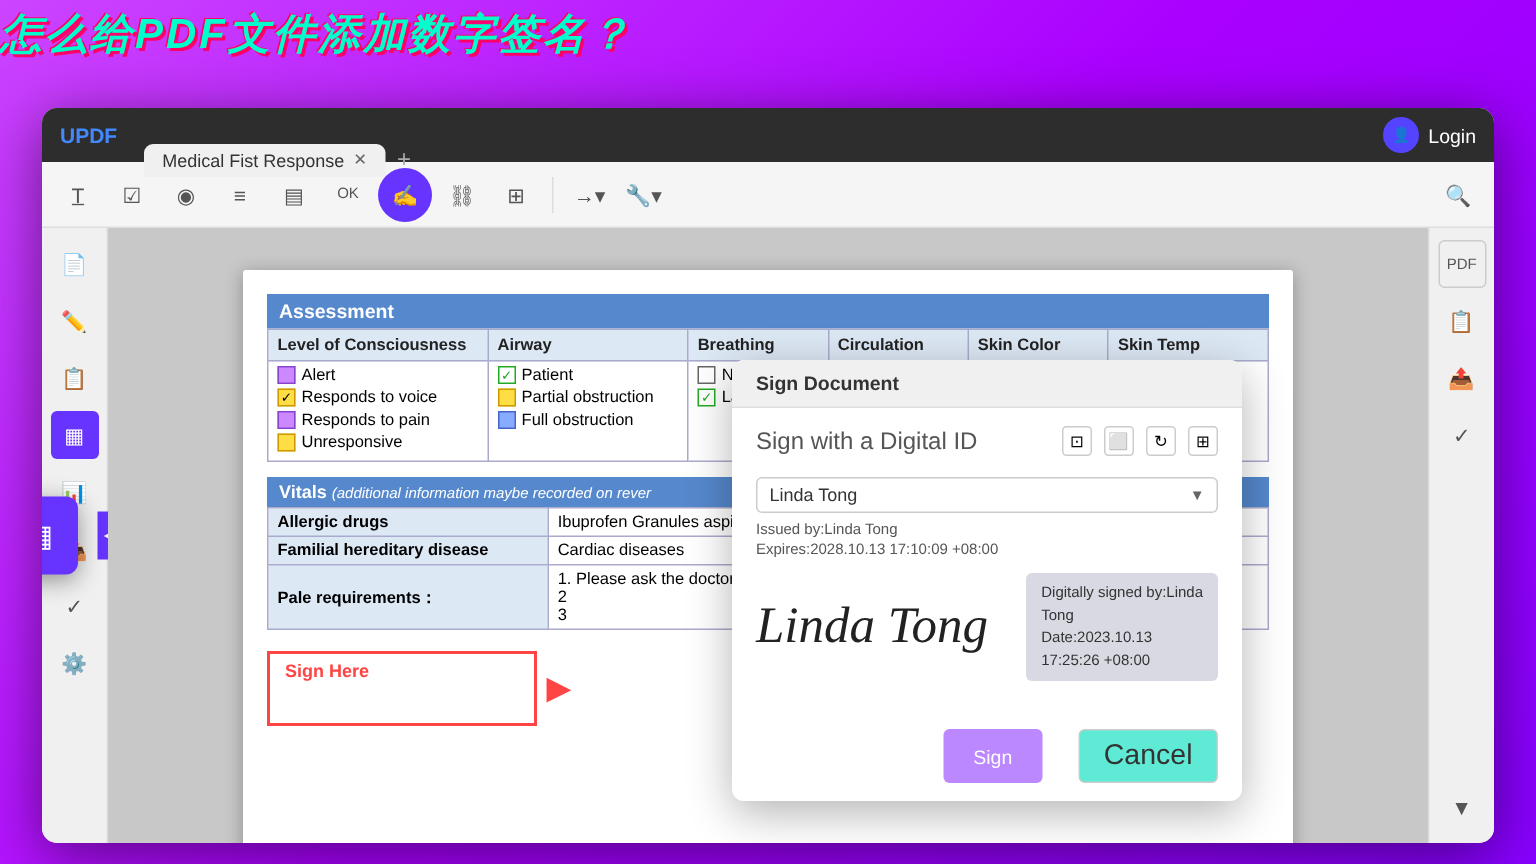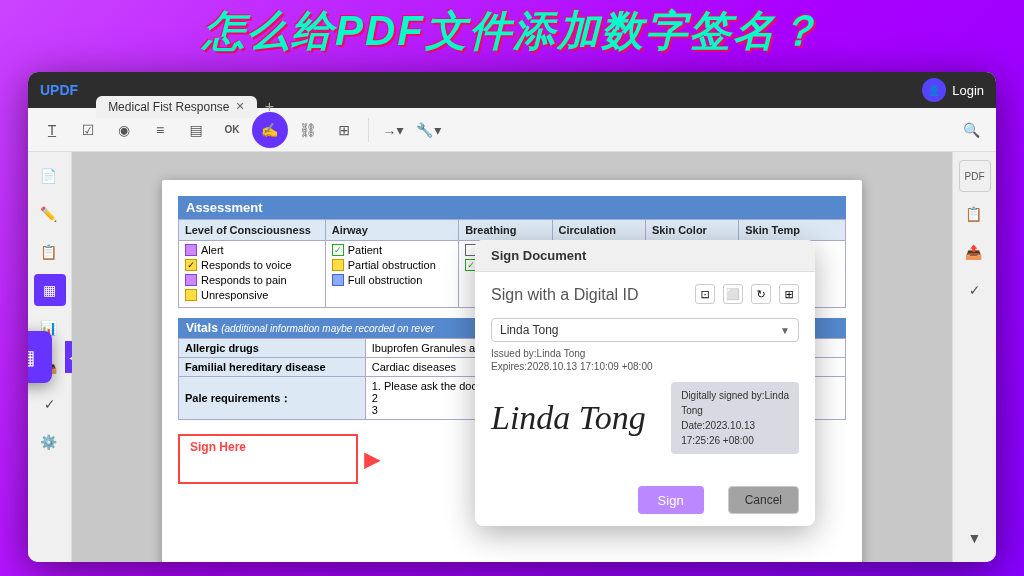--- a/index.html
+++ b/index.html
@@ -8,23 +8,22 @@
       height: 576px;
       overflow: hidden;
       font-family: Arial, sans-serif;
       background: linear-gradient(135deg, #cc44ff 0%, #aa00ff 50%, #8800ff 100%);
       position: relative;
     }
 
     
     .top-banner {
       width: 100%;
-      text-align: center;
       padding: 8px 0 4px;
-      font-size: 42px;
+      font-size: 28px;
       font-weight: bold;
       color: #00ffcc;
       text-shadow: 2px 2px 0 #ff0066, -1px -1px 0 #ff0066;
       font-style: italic;
       letter-spacing: 2px;
       line-height: 1.1;
     }
 
     
     .app-window {
@@ -334,21 +333,21 @@
       font-size: 20px;
     }
     .modal {
       background: #fff;
       border-radius: 8px;
       width: 340px;
       box-shadow: 0 8px 30px rgba(0,0,0,0.3);
       overflow: hidden;
       position: absolute;
       top: 60px;
-      right: 47px;
+      right: 34px;
     }
     .modal-header {
       background: #f0f0f0;
       padding: 8px 16px;
       font-size: 13px;
       font-weight: bold;
       color: #333;
       border-bottom: 1px solid #ddd;
     }
     .modal-body {
@@ -436,26 +435,26 @@
     .btn-sign {
       background: #bb88ff;
       color: #fff;
       border: none;
       border-radius: 4px;
       padding: 6px 20px;
       font-size: 13px;
       cursor: pointer;
     }
     .btn-cancel {
-      background: #a3a3a3;
+      background: #5eead4;
       color: #333;
       border: 1px solid #ccc;
       border-radius: 4px;
       padding: 6px 16px;
-      font-size: 12px;
+      font-size: 19px;
       cursor: pointer;
     }
 
     
     .floating-thumb {
       position: absolute;
       left: -28px;
       top: 50%;
       transform: translateY(-50%);
       width: 52px;
@@ -491,21 +490,21 @@
       <span>Login</span>
     </div>
   </div>
 
   <div class="toolbar">
     <button class="tool-btn">T̲</button>
     <button class="tool-btn">☑</button>
     <button class="tool-btn">◉</button>
     <button class="tool-btn">≡</button>
     <button class="tool-btn">▤</button>
-    <button class="tool-btn" style="font-size:10px;font-weight:bold;">OK</button>
+    <button class="tool-btn" style="font-size:10px;font-weight:normal;">OK</button>
     <button class="tool-btn active">✍</button>
     <button class="tool-btn">⛓</button>
     <button class="tool-btn">⊞</button>
     <div class="tool-separator"></div>
     <button class="tool-btn">→▾</button>
     <button class="tool-btn">🔧▾</button>
     <div class="toolbar-right">
       <button class="tool-btn">🔍</button>
     </div>
   </div>

